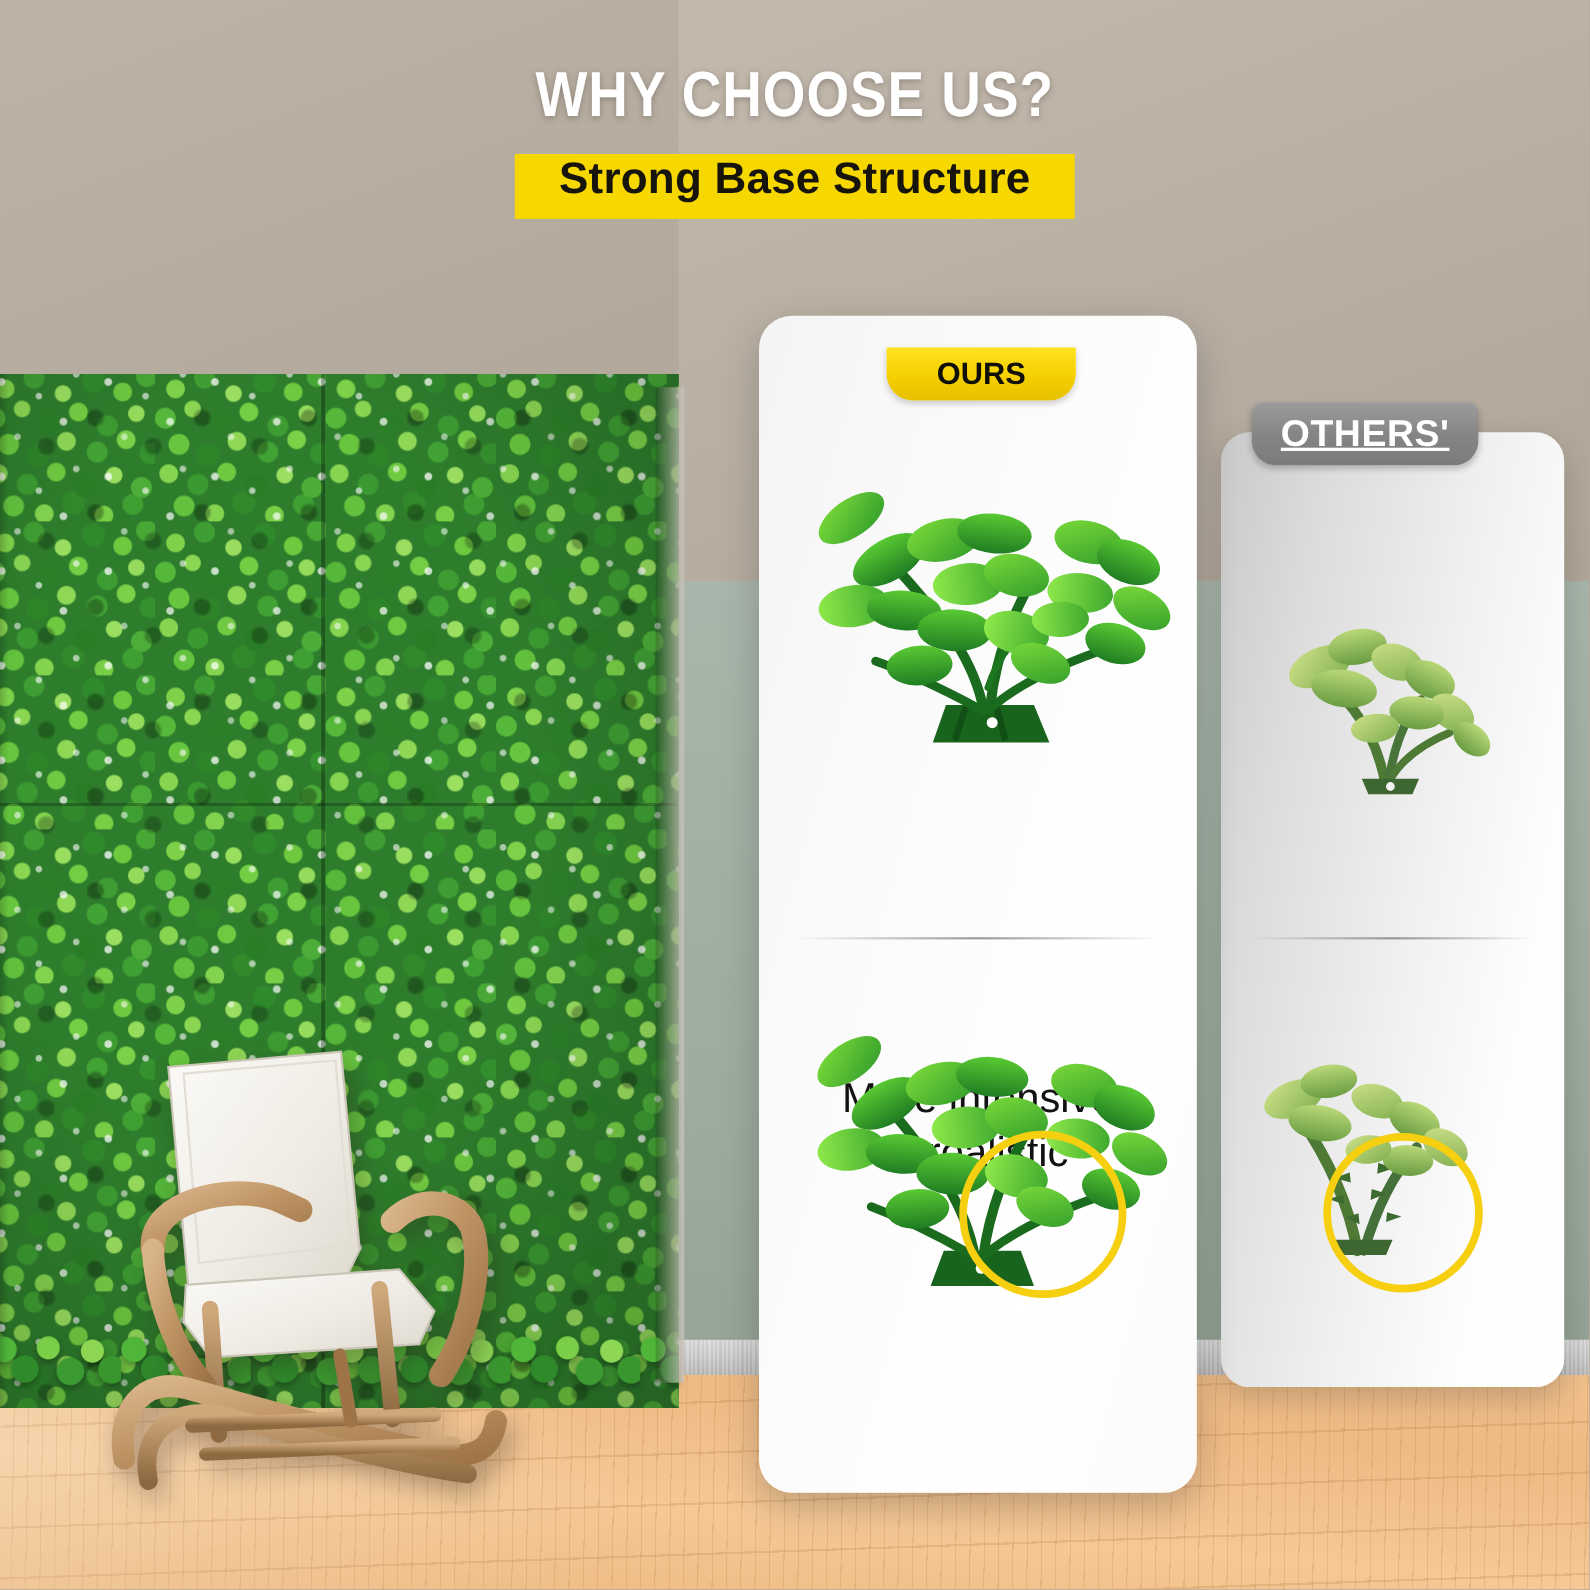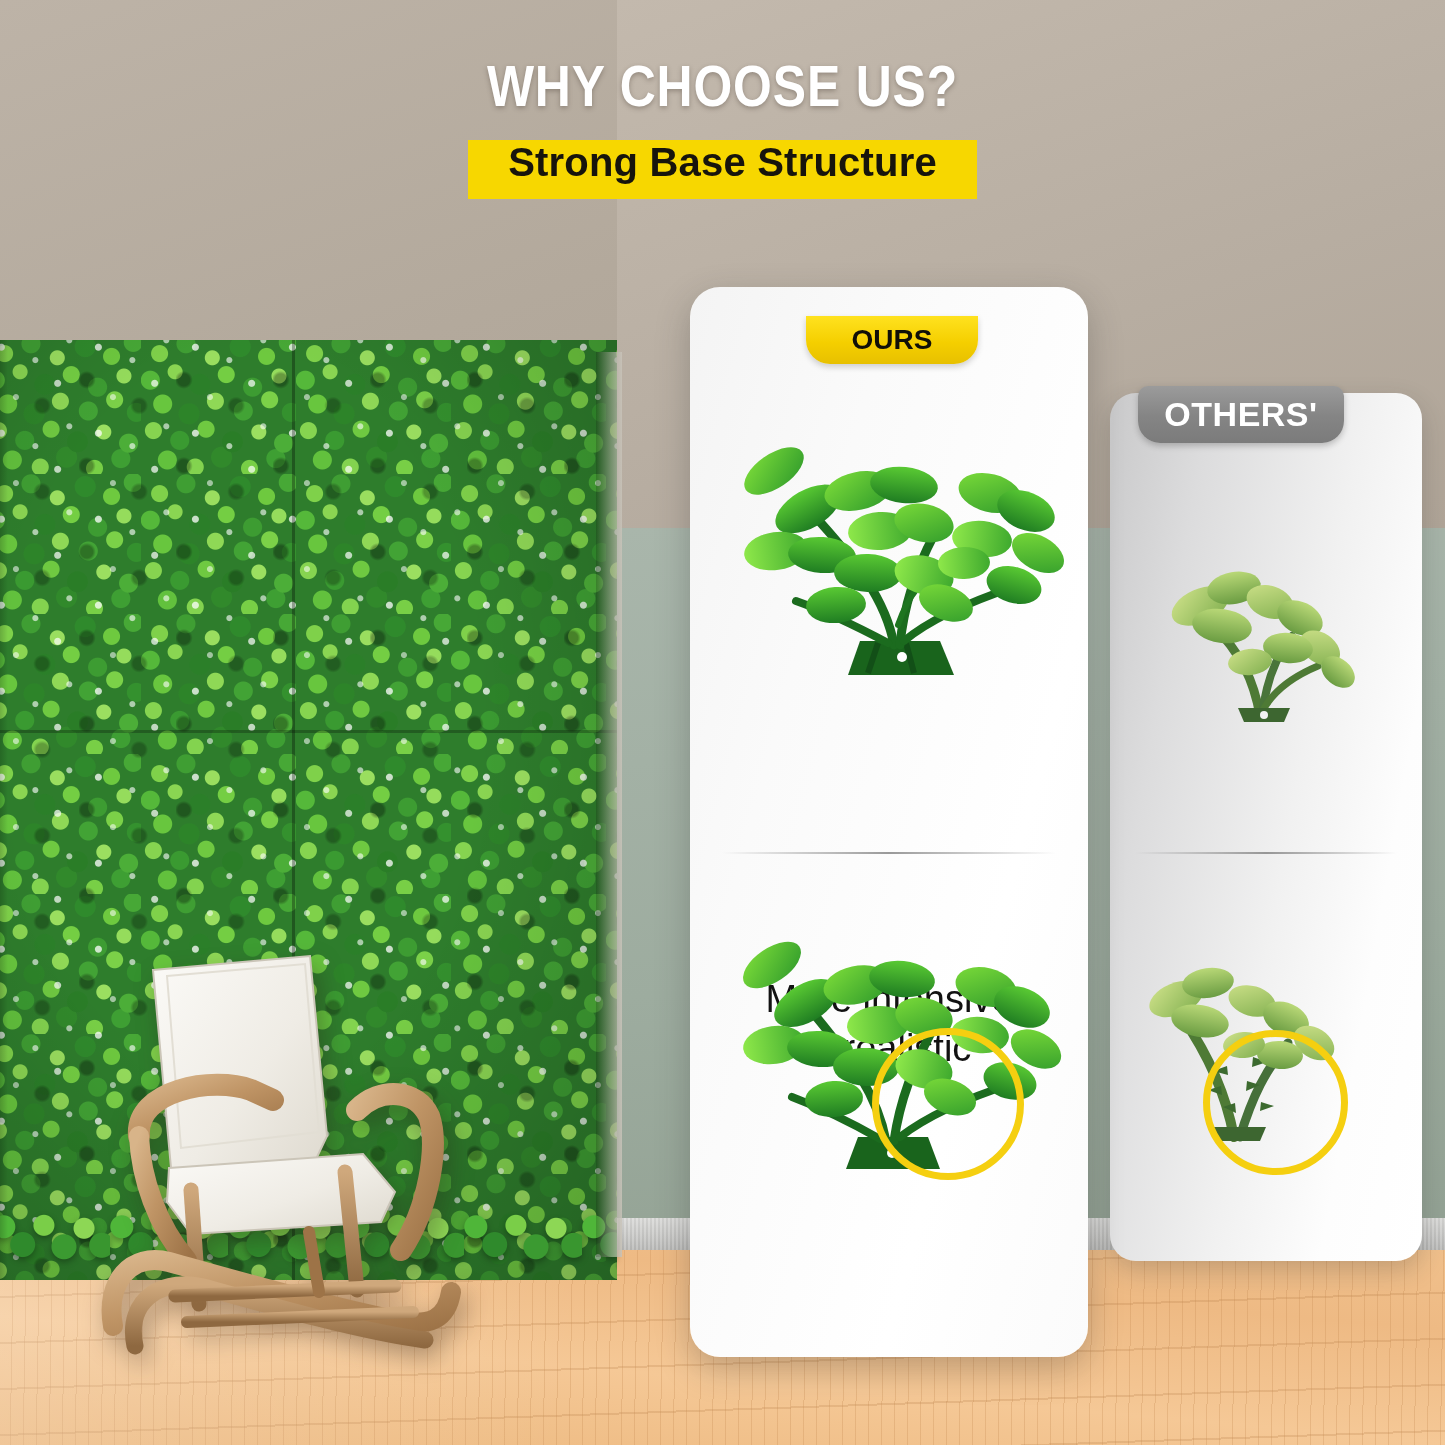--- a/index.html
+++ b/index.html
@@ -180,26 +180,27 @@
   .badge-ours{
     position:absolute;left:806px;top:292px;width:172px;height:48px;
     background:linear-gradient(180deg,#ffe21f 0%,#f5cf00 55%,#e7c000 100%);
     border-radius:0 0 24px 24px;
     display:flex;align-items:center;justify-content:center;
     font-size:28px;font-weight:bold;color:#100f08;
     box-shadow:0 3px 6px rgba(0,0,0,.18);
     margin-top:24px;
   }
   .badge-others{
-    position:absolute;left:1138px;top:386px;width:206px;height:57px;
+    position:absolute;left:1138px;top:366px;width:206px;height:57px;
     background:linear-gradient(180deg,#9b9b9b 0%,#858585 52%,#7b7b7b 100%);
     border-radius:10px 10px 22px 22px;
     display:flex;align-items:center;justify-content:center;
     font-size:34px;font-weight:bold;color:#ffffff;letter-spacing:.5px;
     box-shadow:0 3px 6px rgba(0,0,0,.22);
+    text-decoration:underline;
   }
 
   .caption{
     position:absolute;width:100%;text-align:center;
     font-size:38px;line-height:1.28;color:#121212;font-weight:normal;
   }
   .caption.c1{top:688px;}
 
   
   .plant{position:absolute;}

